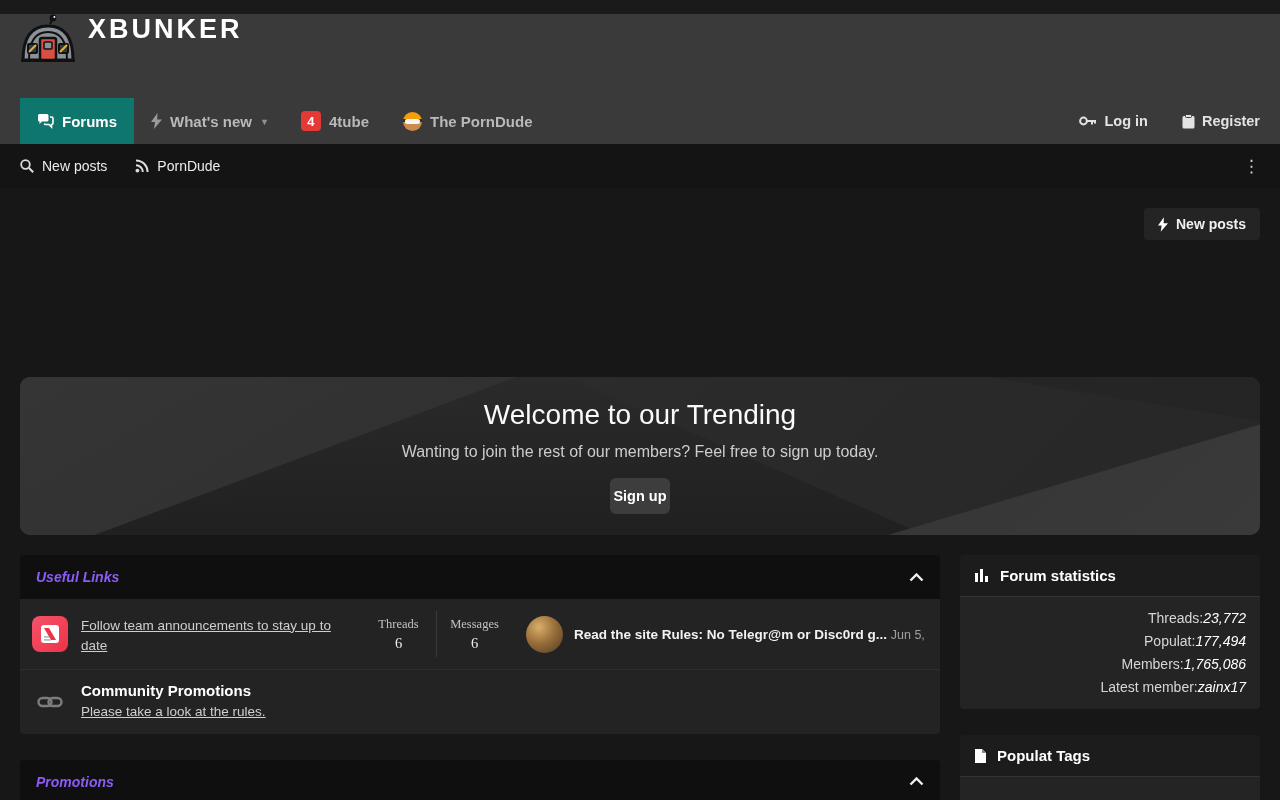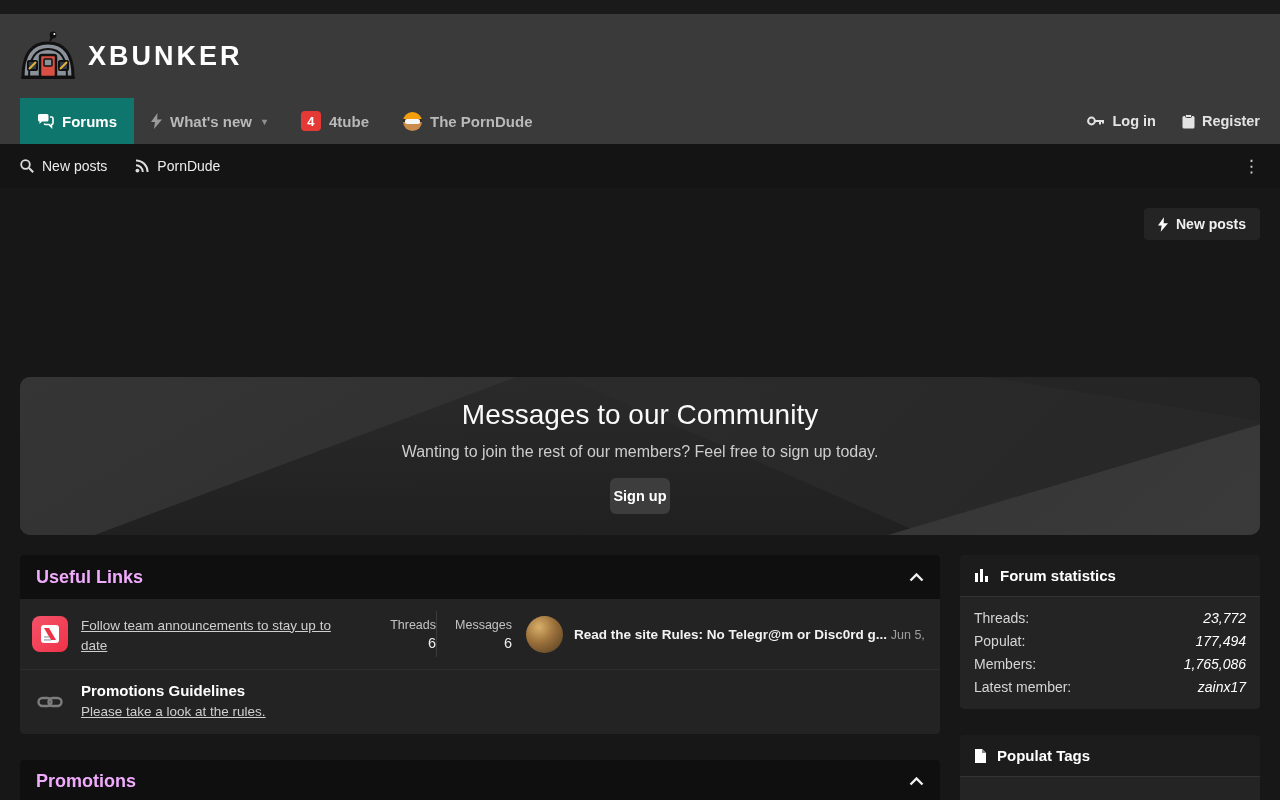--- a/index.html
+++ b/index.html
@@ -6,41 +6,41 @@
   html,body { width:1280px; height:800px; overflow:hidden; }
   body {
     background:#171717;
     font-family:"Liberation Sans", sans-serif;
     color:#fff;
   }
   .top-strip { height:14px; background:#1a1a1a; }
 
   
   .header { background:#3a3a3a; padding:0 20px; }
-  .brand-row { height:84px; display:flex; align-items:center; gap:12px; }
+  .brand-row { height:84px; display:flex; align-items:flex-start; gap:12px; }
   .brand-text { font-size:27px; font-weight:800; letter-spacing:3px; color:#fff; }
 
   .nav-row { display:flex; align-items:stretch; height:46px; }
   .tab {
     display:flex; align-items:center; gap:8px; padding:0 17px;
     font-size:15px; font-weight:700; color:#b9b9b9; cursor:pointer;
   }
   .tab.active { background:#0f766e; color:#fff; }
   .tab .caret { font-size:10px; color:#8f8f8f; margin-left:2px; }
   .badge-4 {
     width:20px; height:20px; border-radius:4px; background:#e53935;
     display:flex; align-items:center; justify-content:center;
     color:#fff; font-size:13px; font-weight:700;
   }
   .dude-icon { width:19px; height:19px; border-radius:50%;
     background:linear-gradient(180deg,#f59e0b 0%, #f59e0b 38%, #3a2a1a 38%, #3a2a1a 52%, #c98a4b 52%);
     position:relative; }
   .dude-icon::after{ content:""; position:absolute; left:2px; right:2px; top:7px; height:5px;
     background:#f5f5f5; border-radius:2px; }
-  .auth { margin-left:auto; display:flex; gap:26px; }
+  .auth { margin-left:auto; display:flex; gap:34px; }
   .auth-link { display:flex; align-items:center; gap:7px; color:#e3e3e3;
     font-size:14.5px; font-weight:600; cursor:pointer; }
 
   
   .subnav { background:#141414; height:44px; display:flex; align-items:center;
     padding:0 20px; gap:28px; }
   .subnav-item { display:flex; align-items:center; gap:8px; color:#ececec;
     font-size:14px; cursor:pointer; }
   .overflow-dots { margin-left:auto; color:#cfcfcf; font-size:17px; cursor:pointer;
     letter-spacing:0; line-height:1; }
@@ -76,56 +76,56 @@
     border-radius:6px; cursor:pointer; }
 
   .columns { display:flex; gap:20px; margin-top:20px; align-items:flex-start; }
   .main-col { width:920px; }
   .side-col { width:300px; }
 
   .block-header {
     background:#0f0f0f; height:44px; display:flex; align-items:center;
     padding:0 16px; border-radius:4px 4px 0 0; cursor:pointer;
   }
-  .block-header .bh-title { font-size:18px; font-weight:700; color:#f0abfc; }
+  .block-header .bh-title { font-size:14px; font-weight:700; color:#8b5cf6;font-style:italic; }
   .chevron-up { margin-left:auto; color:#e8e8e8; font-size:13px; }
 
   .node-row { background:#232323; display:flex; align-items:center;
     padding:12px; border-bottom:1px solid #2d2d2d; }
   .node-row:last-child { border-bottom:none; border-radius:0 0 4px 4px; }
 
   .news-icon { width:36px; height:36px; border-radius:8px; flex:0 0 36px;
     background:linear-gradient(135deg,#f4526a,#ef3347);
     display:flex; align-items:center; justify-content:center; }
   .link-icon-wrap { width:36px; flex:0 0 36px; display:flex; justify-content:center; }
 
   .node-text { margin-left:13px; width:262px; }
   .node-title { font-size:15px; font-weight:700; color:#fff; cursor:pointer; }
   .node-desc { margin-top:3px; font-size:13.5px; color:#cfcfcf; line-height:1.45;text-decoration:underline; }
 
   .node-stats { display:flex; align-items:center; margin-left:18px; }
-  .stat-cell { width:75px; text-align:right; }
+  .stat-cell { width:75px; text-align:center;font-family:Liberation Serif, serif; }
   .stat-cell .lbl { font-size:12.5px; color:#c3c3c3; }
   .stat-cell .val { margin-top:3px; font-size:14.5px; color:#ededed; }
   .stat-divider { width:1px; height:46px; background:#3a3a3a; }
 
   .node-latest { display:flex; align-items:center; margin-left:14px; min-width:0; flex:1; }
   .avatar { width:37px; height:37px; border-radius:50%; flex:0 0 37px;
     background:radial-gradient(circle at 35% 30%, #d8b06a 0%, #9a6f3a 45%, #4d3a22 100%); }
   .latest-line { margin-left:11px; white-space:nowrap; overflow:hidden; font-size:13.5px; }
   .latest-title { font-weight:700; color:#f2f2f2; cursor:pointer; }
   .latest-meta { color:#9f9f9f; font-size:12.5px; }
 
   .promotions { margin-top:26px; }
 
   .side-block-header { background:#1c1c1c; height:42px; display:flex; align-items:center;
     gap:10px; padding:0 14px; border-radius:4px 4px 0 0; border-bottom:1px solid #333;text-align:center; }
   .side-block-header .bh-title { font-size:15px; font-weight:700; color:#fff; }
   .side-body { background:#242424; border-radius:0 0 4px 4px; padding:10px 14px; }
-  .stat-row { display:flex; justify-content:space-between; line-height:23px; font-size:14px; }
+  .stat-row { display:flex; justify-content:flex-end; line-height:23px; font-size:14px; }
   .stat-row .s-label { color:#d6d6d6; }
   .stat-row .s-value { color:#fff;font-style:italic; }
   .tags-block { margin-top:26px; }
   .tags-body { height:62px; }
 
   svg { display:block; }
 </style>
 </head>
 <body>
 
@@ -240,21 +240,21 @@
       <span>New posts</span>
     </button>
   </div>
 
   <section class="banner">
     <div class="deco deco-tri3"></div>
     <div class="deco deco-tri2"></div>
     <div class="deco deco-tri1"></div>
     <div class="deco deco-tri4"></div>
     <div class="banner-inner">
-      <h1>Messages to our Community</h1>
+      <h1>Welcome to our Trending</h1>
       <p>Wanting to join the rest of our members? Feel free to sign up today.</p>
       <button class="btn-signup">Sign up</button>
     </div>
   </section>
 
   <div class="columns">
 
     <div class="main-col">
 
       <section>
@@ -302,21 +302,21 @@
         <div class="node-row">
           <span class="link-icon-wrap">
             <span>
               <svg width="26" height="14" viewBox="0 0 26 14">
                 <rect x="1.5" y="3" width="13" height="8" rx="4" fill="none" stroke="#7d7d7d" stroke-width="2.4"></rect>
                 <rect x="11.5" y="3" width="13" height="8" rx="4" fill="none" stroke="#7d7d7d" stroke-width="2.4"></rect>
               </svg>
             </span>
           </span>
           <div class="node-text">
-            <div class="node-title">Promotions Guidelines</div>
+            <div class="node-title">Community Promotions</div>
             <div class="node-desc">Please take a look at the rules.</div>
           </div>
         </div>
       </section>
 
       <section class="promotions">
         <div class="block-header">
           <span class="bh-title">Promotions</span>
           <span class="chevron-up">
             <svg width="15" height="9" viewBox="0 0 15 9">

